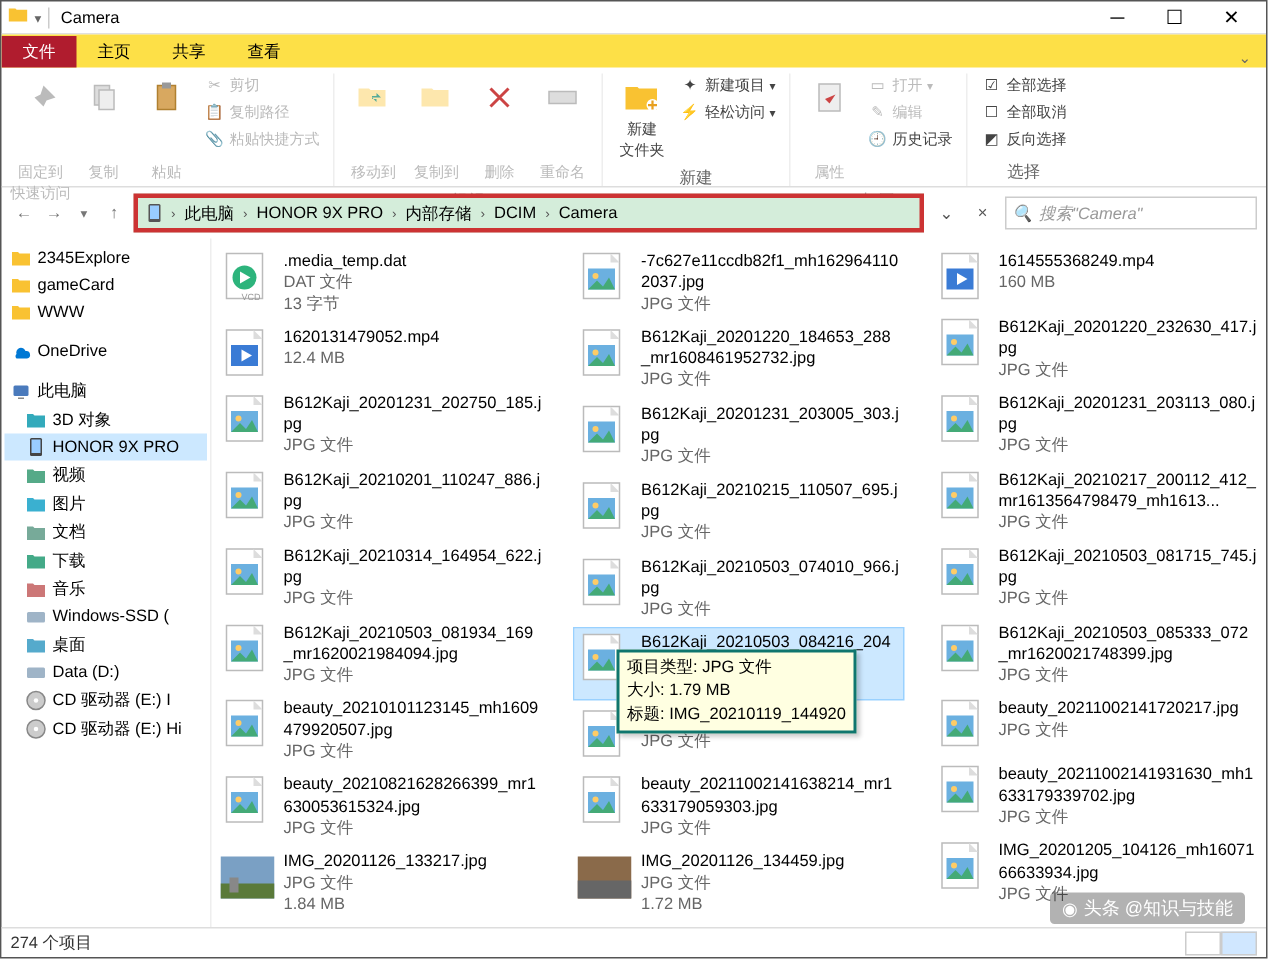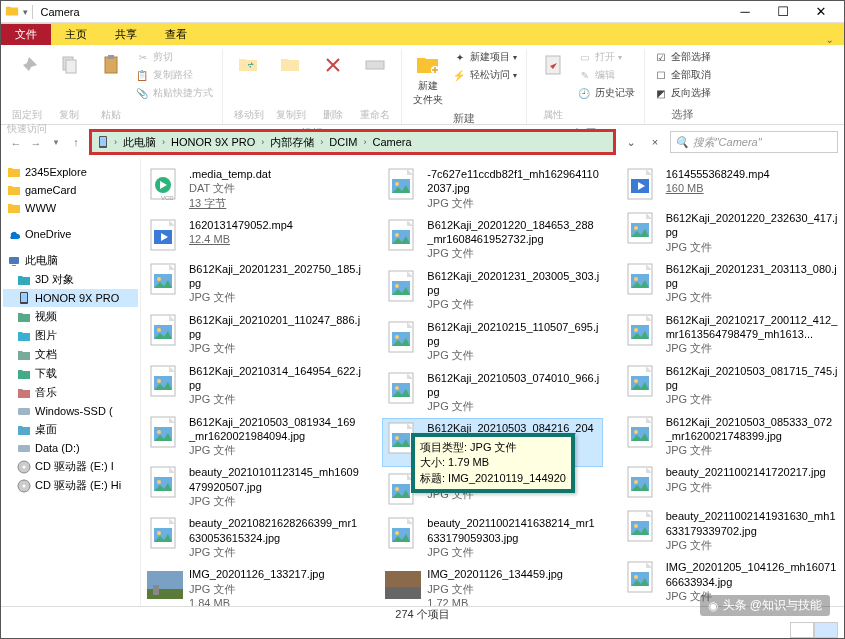--- a/index.html
+++ b/index.html
@@ -41,25 +41,25 @@
 .tree .ticon { width: 14px; height: 14px; flex: 0 0 14px; }
 .tree .titem.sel { background: #cce8ff; }
 .content { flex: 1; padding: 6px 4px; overflow: hidden; display: flex; gap: 20px; }
 .col { flex: 1; display: flex; flex-direction: column; gap: 4px; }
 .fitem { display: flex; gap: 6px; padding: 2px; align-items: flex-start; }
 .fitem.sel { background: #cce8ff; outline: 1px solid #99d1ff; }
 .ficon { width: 36px; height: 36px; flex: 0 0 36px; position: relative; }
 .ftxt { font-size: 11px; line-height: 1.3; }
 .ftxt .fname { color: #000; word-break: break-all; }
 .ftxt .ftype { color: #666; }
-.ftxt .fsize { color: #666; text-decoration: underline; }
-.statusbar { height: 32px; border-top: 1px solid #ddd; display: flex; align-items: center; padding: 0 6px; font-size: 11px; color: #333; position: absolute; bottom: 0; left: 0; right: 0; background: #fff; flex-direction: column; }
+.ftxt .fsize { color: #666; }
+.statusbar { height: 20px; border-top: 1px solid #ddd; display: flex; align-items: center; padding: 0 6px; font-size: 11px; color: #333; position: absolute; bottom: 0; left: 0; right: 0; background: #fff; }
 .statusbar .viewbtns { margin-left: auto; display: flex; }
 .statusbar .viewbtns div { width: 24px; height: 16px; border: 1px solid #ccc; }
-.tooltip { position: absolute; background: #ffffe1; border: 4px solid #0f766e; padding: 3px 5px; font-size: 11px; box-shadow: 2px 2px 3px rgba(0,0,0,.2); z-index: 10; line-height: 1.4; }
+.tooltip { position: absolute; background: #ffffe1; border: 2px solid #0f766e; padding: 3px 5px; font-size: 11px; box-shadow: 2px 2px 3px rgba(0,0,0,.2); z-index: 10; line-height: 1.4; }
 .watermark { position: absolute; right: 14px; bottom: 22px; font-size: 12px; color: #fff; background: rgba(0,0,0,.3); padding: 2px 8px; border-radius: 3px; display: flex; align-items: center; gap: 4px; }
 .folder-yel { fill: #f9c232; }
 .disk { fill: #9fb4c7; }
 </style>
 </head>
 <body>
 
 <div class="titlebar">
   <div class="qat">
     <div><svg viewBox="0 0 16 16">

